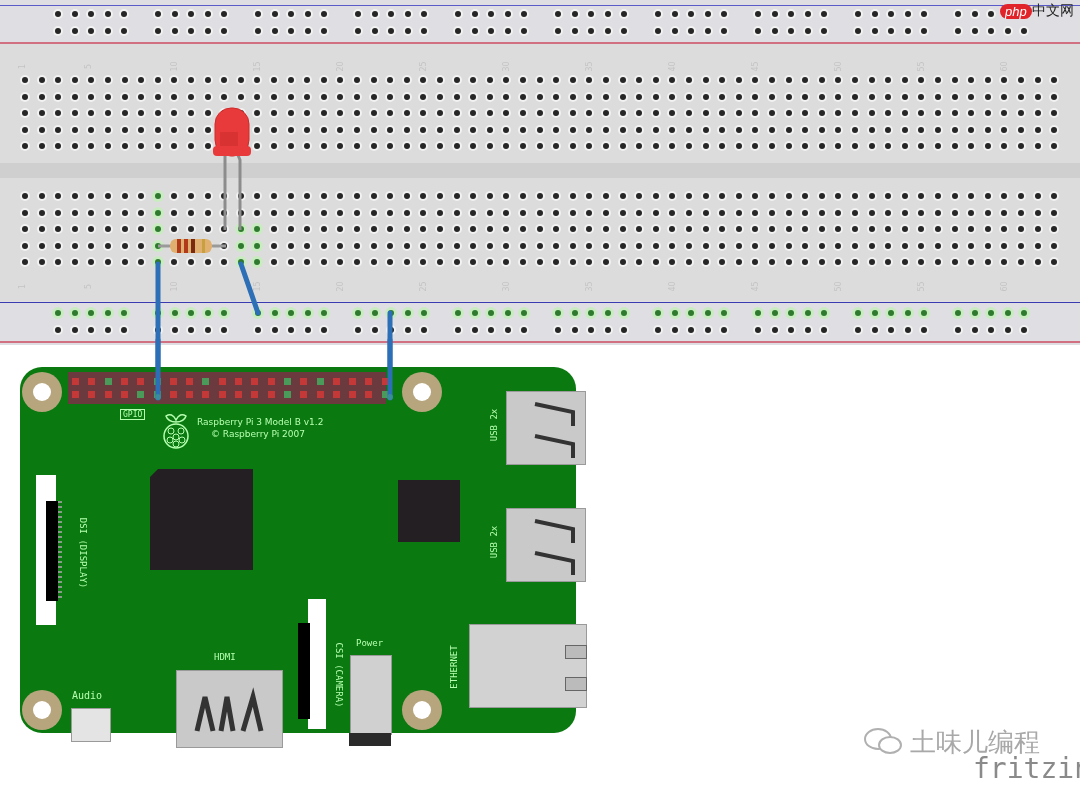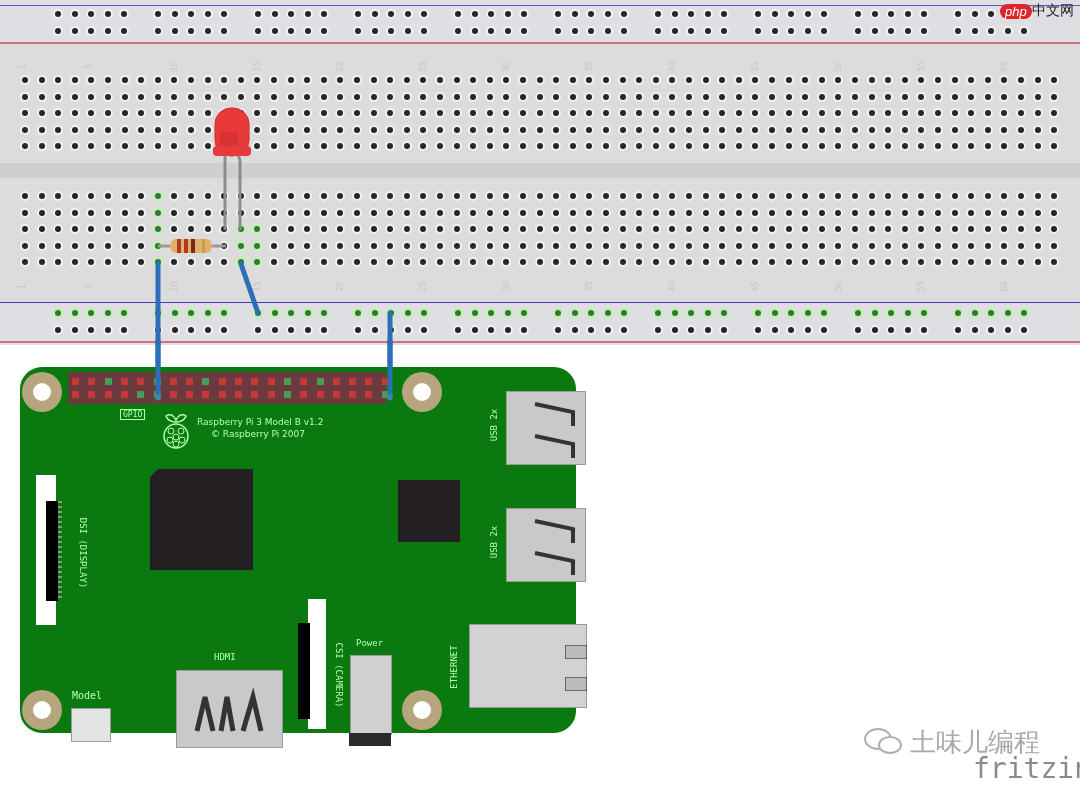--- a/index.html
+++ b/index.html
@@ -1021,21 +1021,21 @@
 <div class="abs" style="left:350px;top:655px;width:40px;height:78px;background:#d0d0d0;border:1px solid #999;"></div>
 <div class="abs" style="left:349px;top:733px;width:42px;height:13px;background:#2a2a2a;"></div>
 
 <div class="silk" style="left:214px;top:652px;">HDMI</div>
 <div class="usb" style="left:176px;top:670px;width:105px;height:76px;">
   <svg width="105" height="76">
       <path d="M20 60 L28 26 L36 60 M44 60 L50 26 L56 60 M66 60 L76 26 L84 60" stroke="#333" stroke-width="5" fill="none"></path>
     </svg>
 </div>
 
-<div class="silk" style="left:72px;top:690px;font-size:10px;">Model</div>
+<div class="silk" style="left:72px;top:690px;font-size:10px;">Audio</div>
 <div class="usb" style="left:71px;top:708px;width:38px;height:32px;background:#e4e4e4;"></div>
 
 <div class="abs" style="left:1000px;top:4px;background:#e0242a;color:#fff;border-radius:10px;padding:0 5px;font-size:13px;font-style:italic;font-family:'Liberation Sans',sans-serif;">php</div>
 <div class="abs" style="left:1032px;top:2px;color:#222;font-size:14px;">中文网</div>
 <svg class="abs" style="left:862px;top:726px;" width="44" height="30">
   <ellipse cx="16" cy="13" rx="13" ry="10" fill="none" stroke="#b0b0b0" stroke-width="2"></ellipse>
   <ellipse cx="28" cy="19" rx="11" ry="8" fill="#fff" stroke="#b0b0b0" stroke-width="2"></ellipse>
 </svg>
 <div class="abs" style="left:910px;top:725px;font-size:26px;color:#a8a8a8;">土味儿编程</div>
 <div class="abs" style="left:973px;top:752px;font-size:28px;color:#8a8a8a;font-family:'DejaVu Sans Mono',monospace;">fritzing</div>

